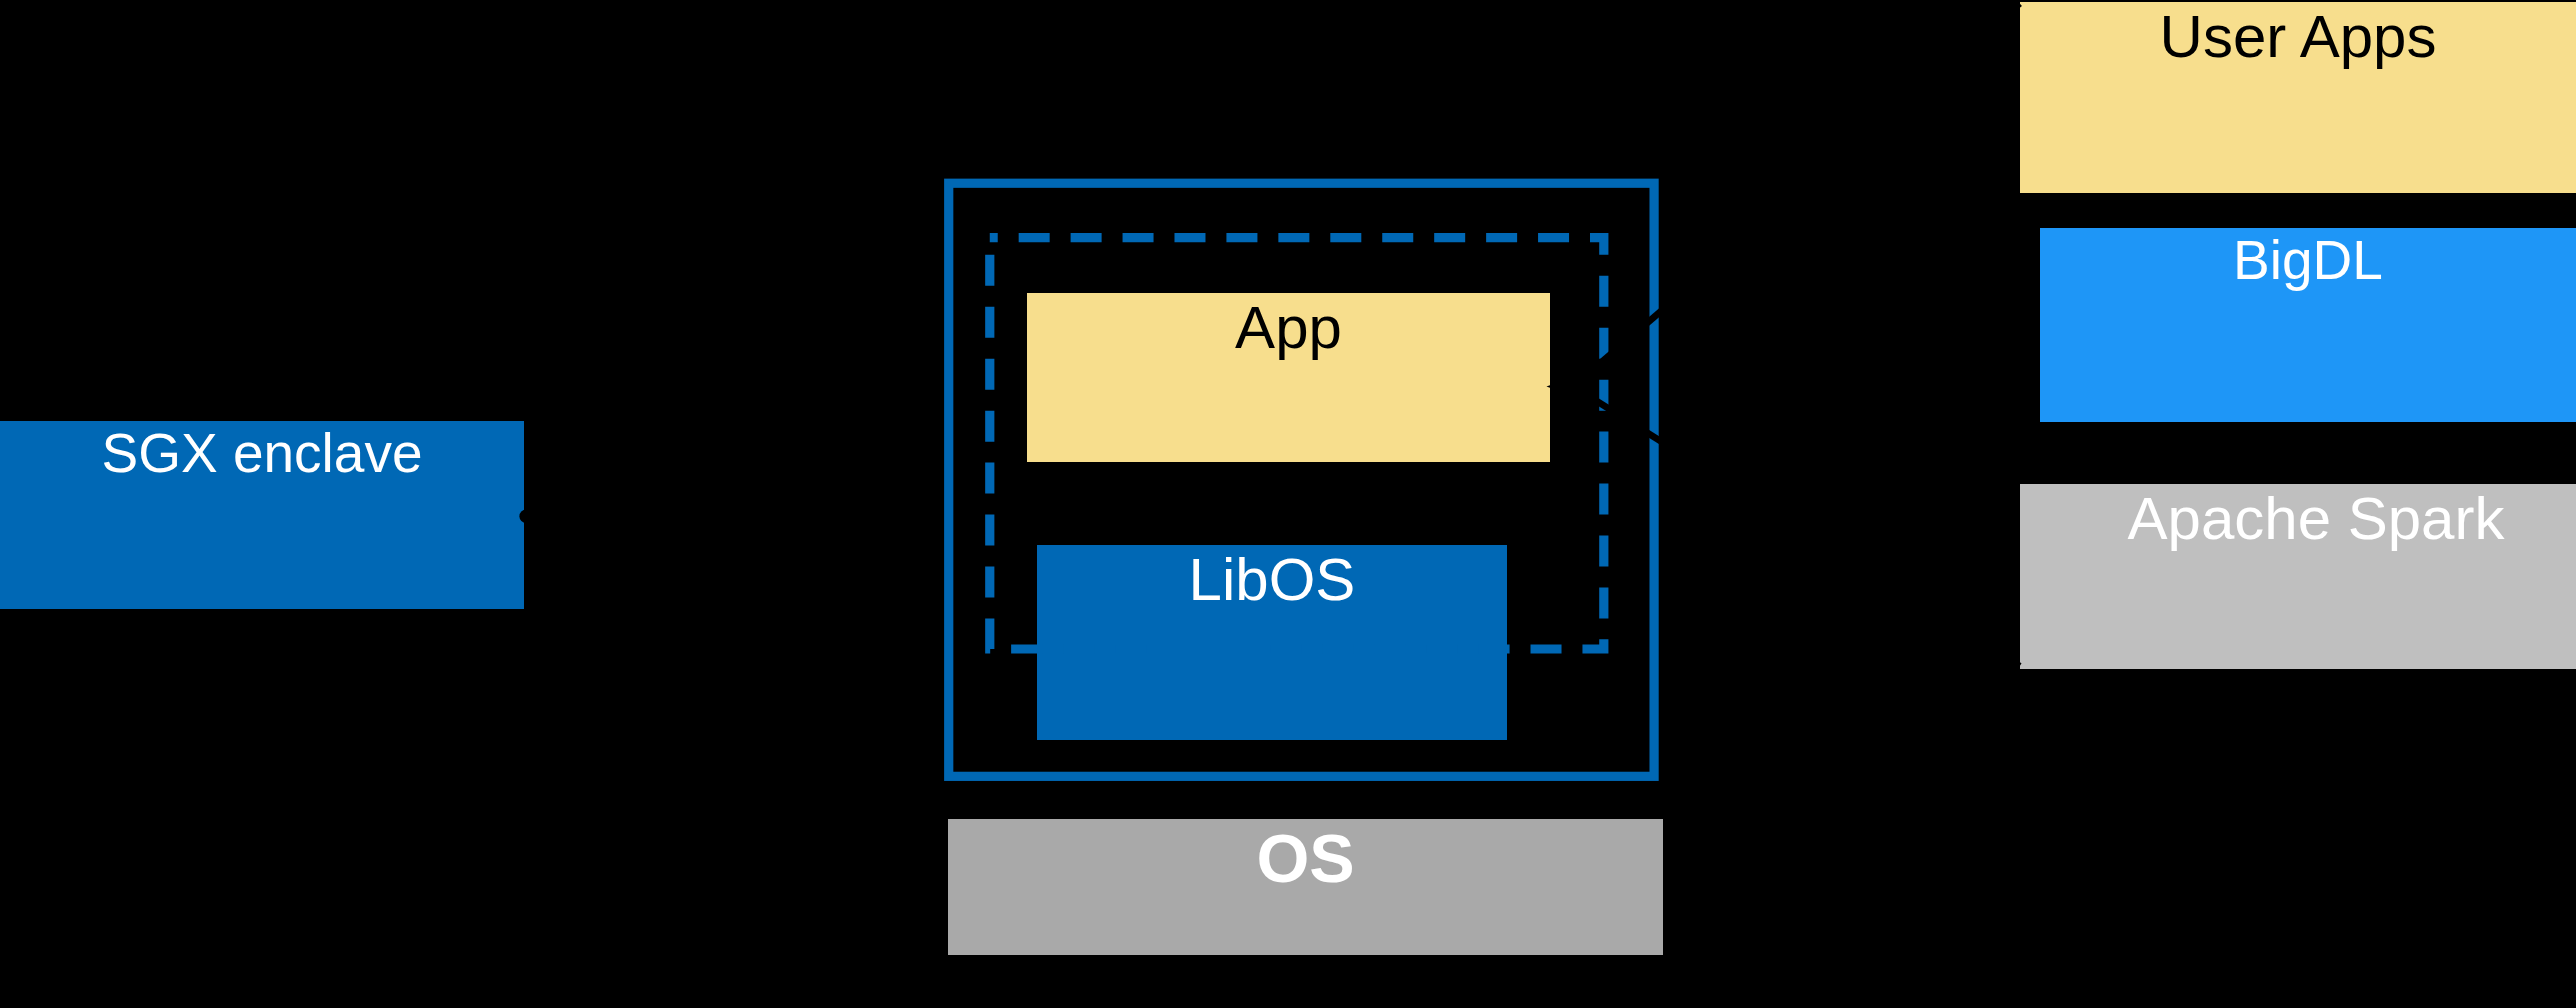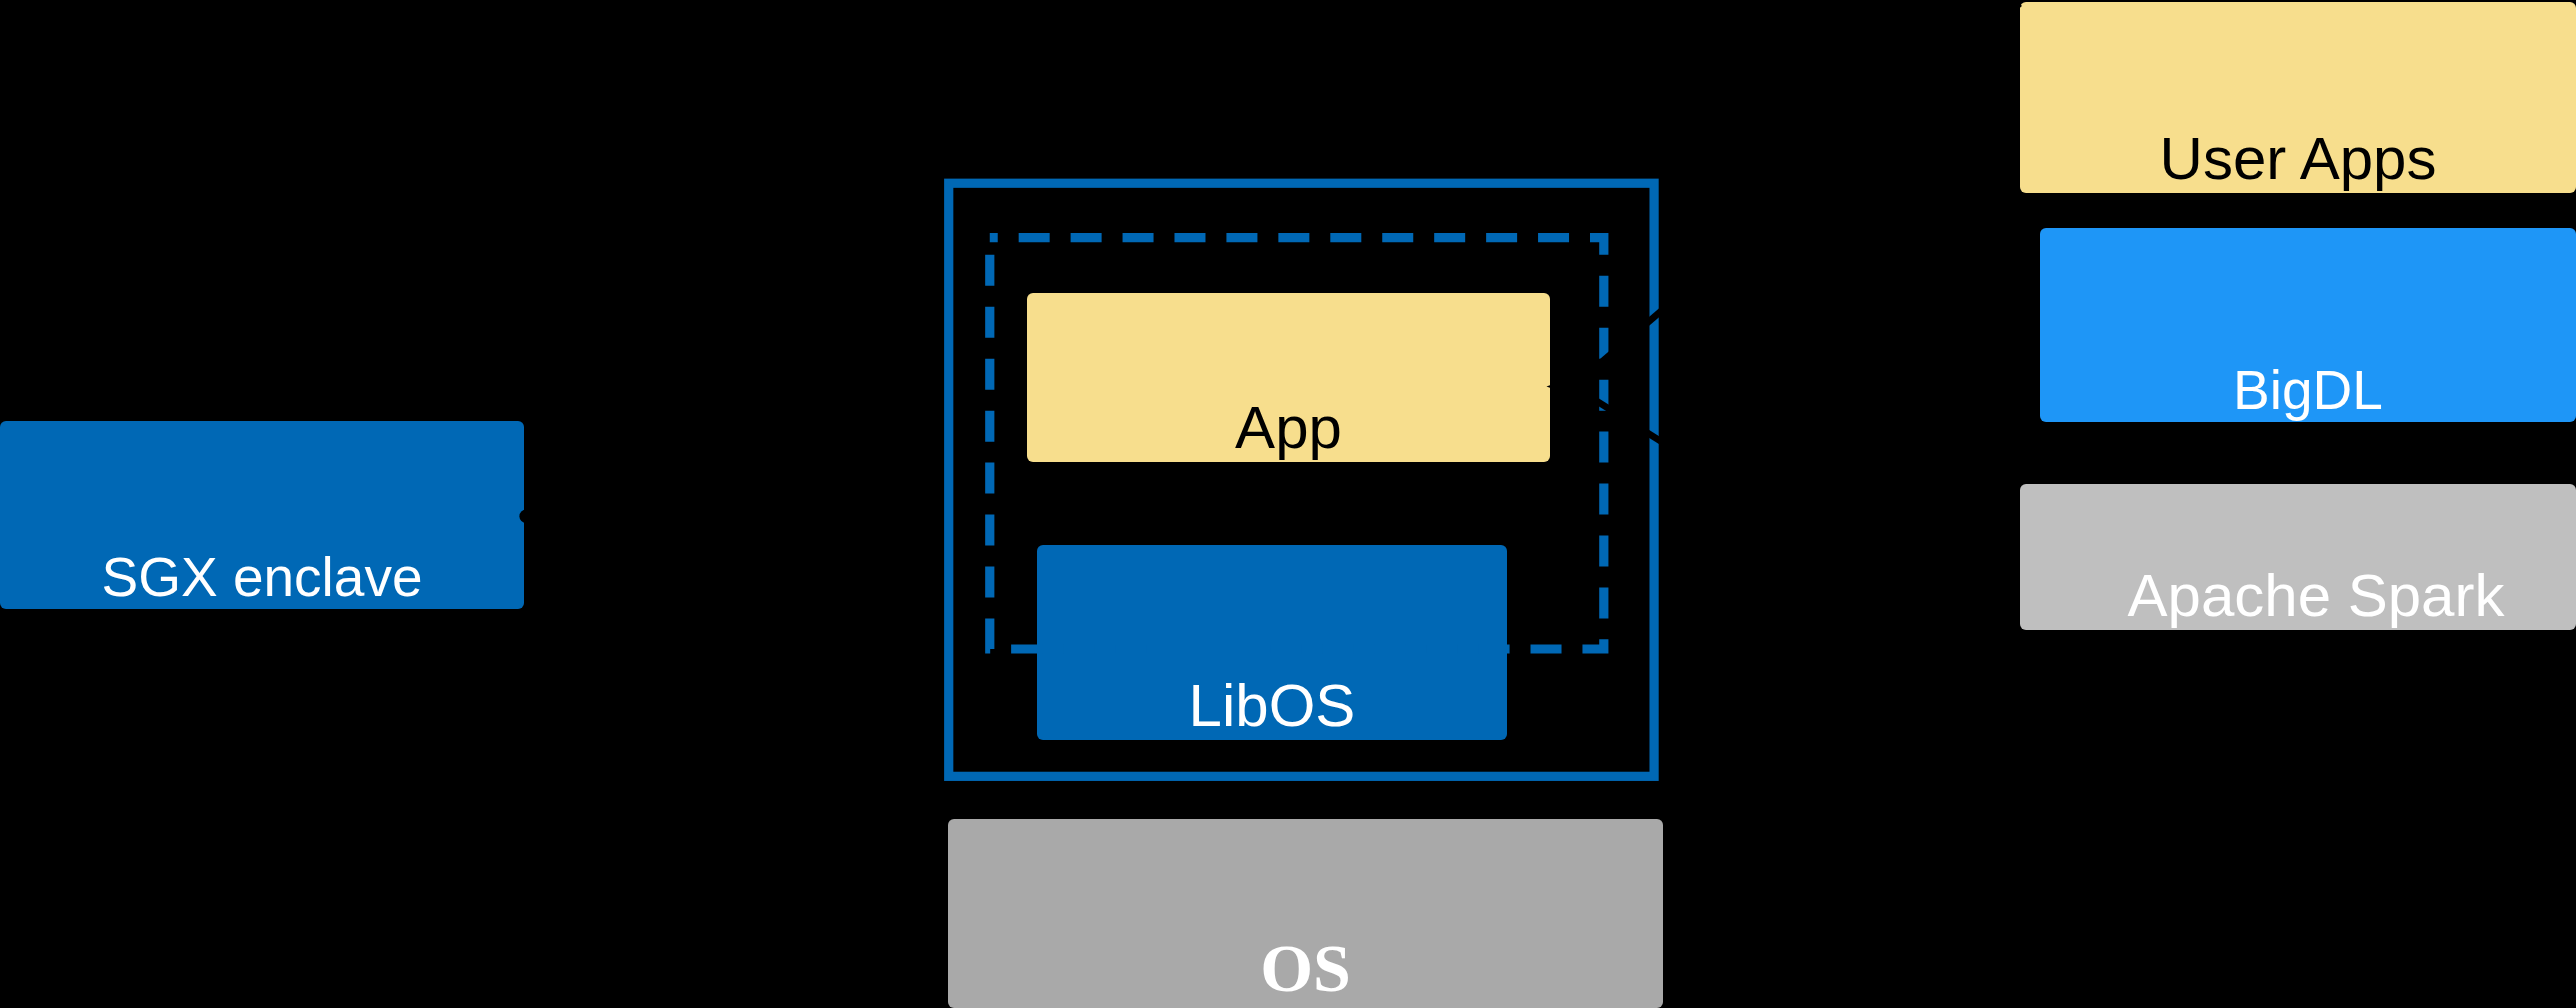--- a/index.html
+++ b/index.html
@@ -5,41 +5,40 @@
   html,body{margin:0;padding:0;background:#000;}
   .canvas{
     position:relative;
     width:2576px;height:1009px;
     background:var(--background,#000);
     overflow:hidden;
     font-family:"Liberation Sans", sans-serif;
   }
   .box{
     position:absolute;
-    display:flex;align-items:flex-end;justify-content:center;
+    display:flex;align-items:flex-start;justify-content:center;
     font-weight:400;
-    border-radius:6px;
   }
   
   .sgx-box{left:0;top:421px;width:524px;height:188px;
     background:var(--intel-blue);color:var(--text-light);font-size:55px;}
   
   .app-box{left:1027px;top:293px;width:523px;height:169px;
     background:var(--pale-yellow);color:var(--text-dark);font-size:60px;}
   .libos-box{left:1037px;top:545px;width:470px;height:195px;
     background:var(--intel-blue);color:var(--text-light);font-size:60px;}
   
-  .os-box{left:948px;top:819px;width:715px;height:189px;
-    background:var(--os-gray);color:var(--text-light);font-size:68px;font-weight:700;font-family:Liberation Serif, serif;}
+  .os-box{left:948px;top:819px;width:715px;height:136px;
+    background:var(--os-gray);color:var(--text-light);font-size:68px;font-weight:700;}
   
   .userapps-box{left:2020px;top:1.7px;right:0;height:191px;
     background:var(--pale-yellow);color:var(--text-dark);font-size:60px;}
   .bigdl-box{left:2020px;top:228px;right:0;height:194px;
     background:var(--bright-blue);color:var(--text-light);font-size:55px;margin-left:20px;}
-  .spark-box{left:2020px;top:484px;right:0;height:146px;
+  .spark-box{left:2020px;top:484px;right:0;height:185px;
     background:var(--spark-gray);color:var(--text-light);font-size:60px;padding-left:36px;}
   .overlay{position:absolute;left:0;top:0;width:2576px;height:1009px;pointer-events:none;}
 </style>
 </head>
 <body>
 
 <div class="canvas">
 
   <div class="box sgx-box">
     <span>SGX enclave</span>

